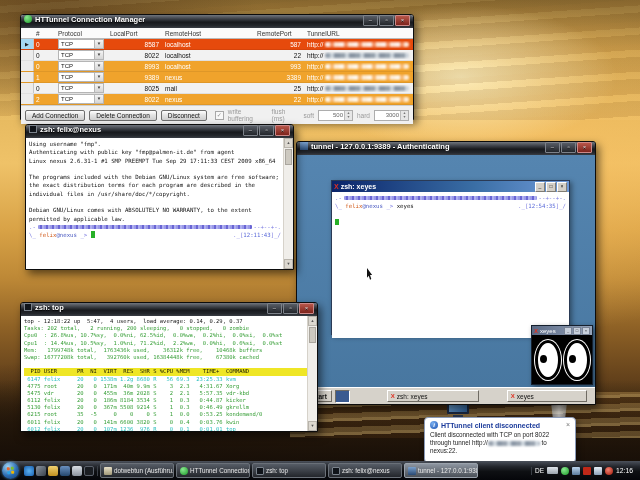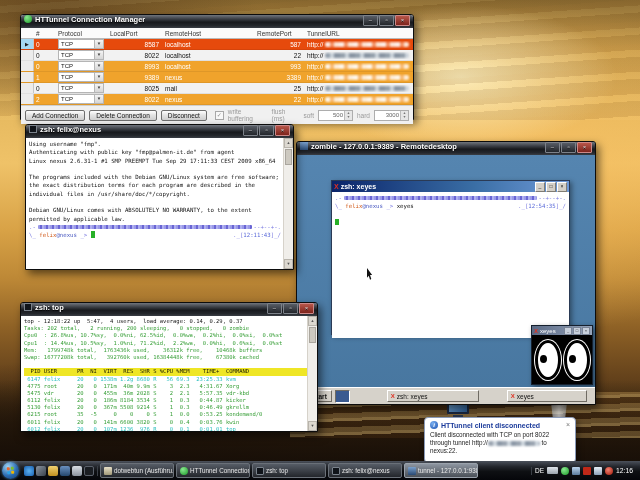--- a/index.html
+++ b/index.html
@@ -344,21 +344,21 @@
             <i>▲</i>
             <i>▼</i>
           </span>
         </span>
     </div>
   </div>
 
   <div class="win rdp">
     <div class="vtitle">
       <span class="vicon rdp-icon"></span>
-      <span class="vtext">zombie - 127.0.0.1:9389 - Remotedesktop</span>
+      <span class="vtext">tunnel - 127.0.0.1:9389 - Authenticating</span>
       <span class="vbtns">
         <span class="vbtn">–</span>
         <span class="vbtn">▫</span>
         <span class="vbtn close">×</span>
       </span>
     </div>
     <div class="rdp-body">
 
       <div class="xterm">
         <div class="xp-title">

